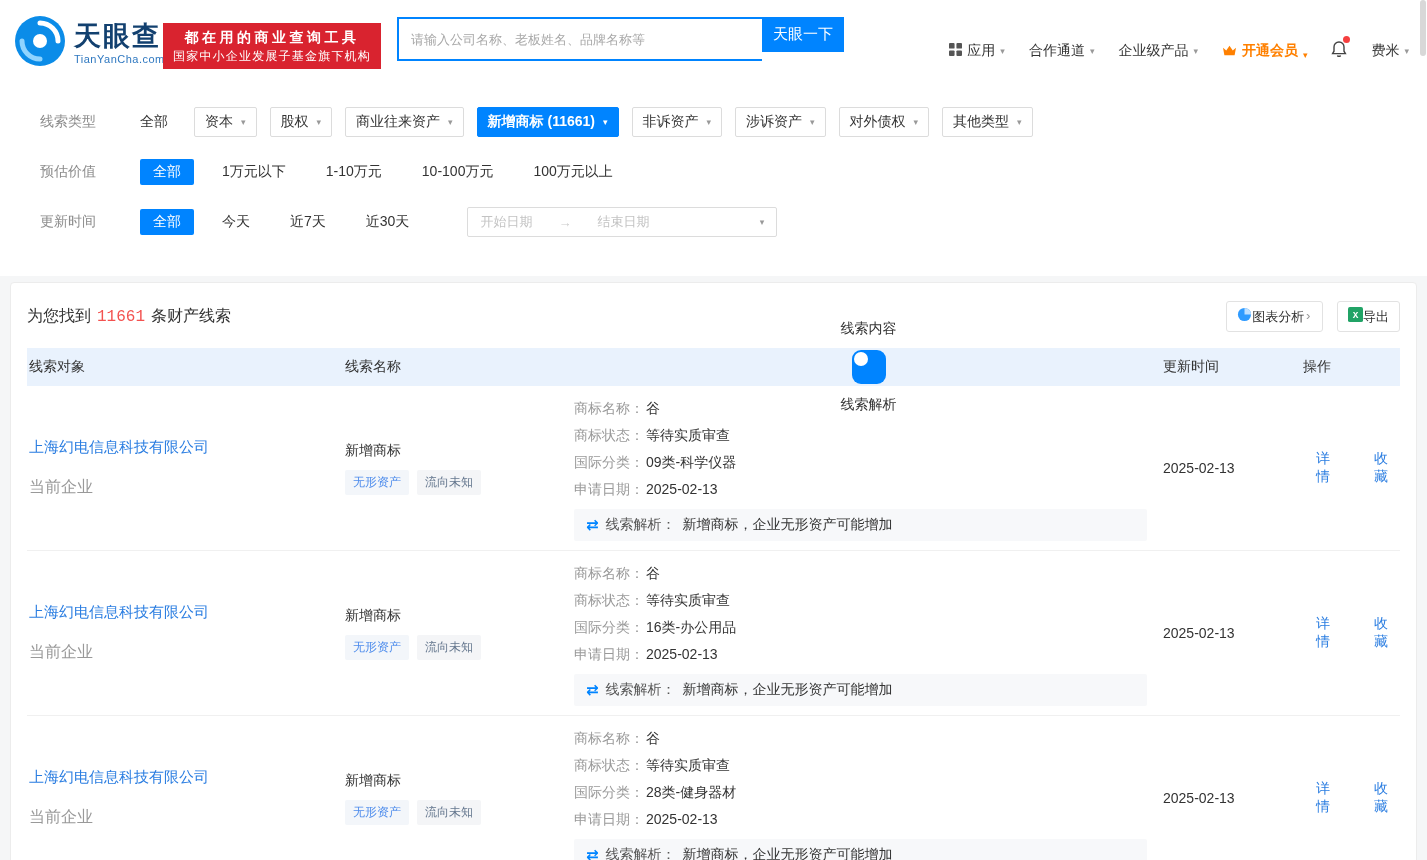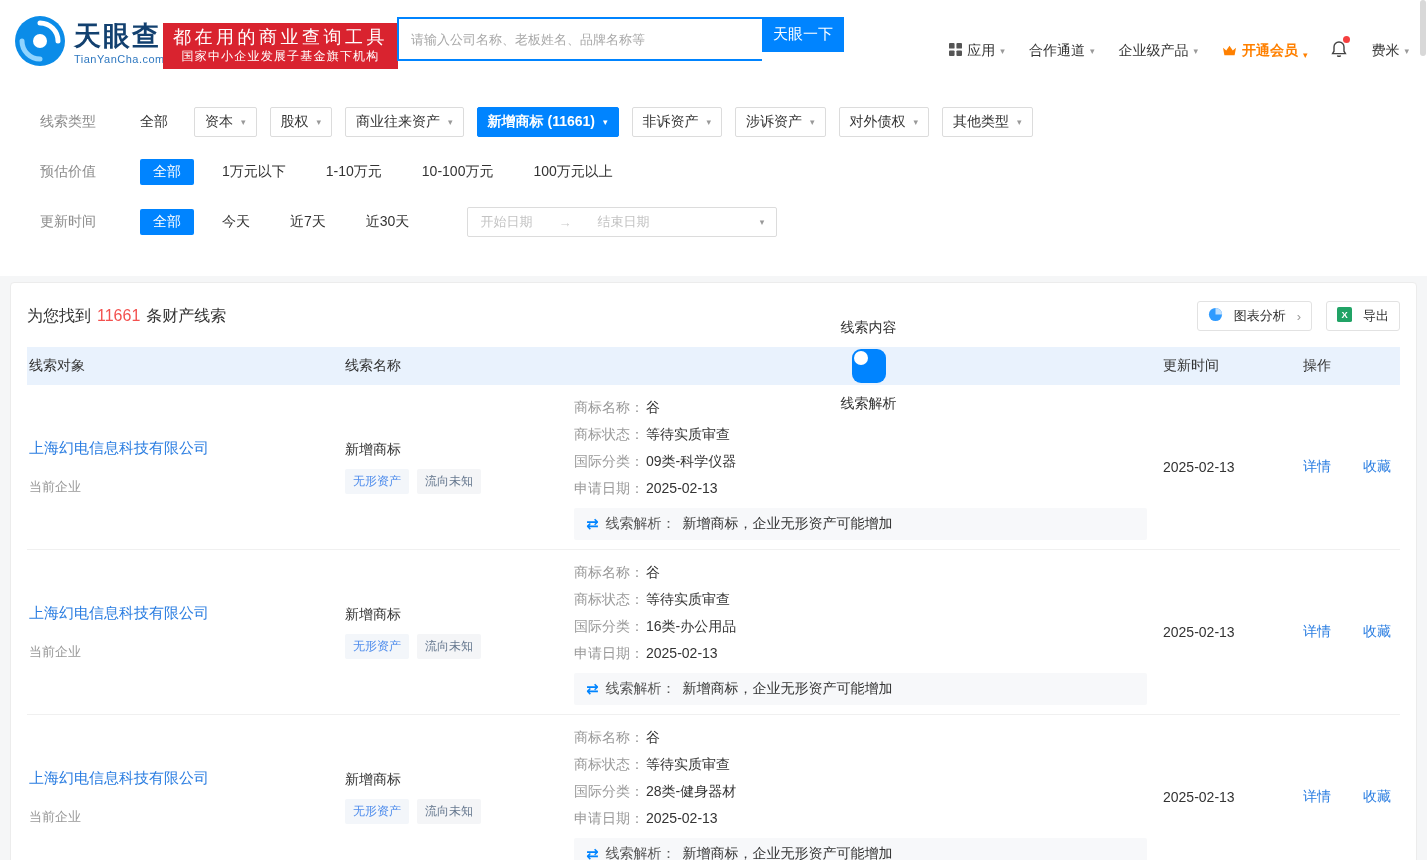--- a/index.html
+++ b/index.html
@@ -8,21 +8,21 @@
   a { text-decoration:none; cursor:pointer; }
   button { font-family:inherit; }
 
   
   .header { position:relative; height:85px; background:#fff; }
   .logo { position:absolute; left:14px; top:15px; display:flex; align-items:center; gap:8px; cursor:pointer; }
   .logo-text .brand { font-size:27px; font-weight:bold; color:#12406f; letter-spacing:2px; line-height:30px; }
   .logo-text .domain { font-size:11px; color:#2f78c0; margin-top:2px; letter-spacing:.5px; }
 
   .banner { position:absolute; left:163px; top:23px; background:#d9232f; color:#fff; padding:4px 10px; text-align:center; }
-  .banner .l1 { font-size:18px; letter-spacing:3.5px; line-height:20px; font-weight:normal; }
+  .banner .l1 { font-size:14px; letter-spacing:3.5px; line-height:20px; font-weight:bold; }
   .banner .l2 { font-size:12px; letter-spacing:1.2px; line-height:18px; }
 
   .search { position:absolute; left:397px; top:12px; width:447px; }
   .search-tabs { display:flex; align-items:center; gap:28px; height:26px; }
   .stab { font-size:14px; color:#222; text-decoration:underline; text-underline-offset:3px; cursor:pointer; }
   .stab.active { background:#0084ff; color:#fff; text-decoration:none; padding:3px 11px; font-weight:bold; }
   .search-bar { display:flex; margin-top:5px; }
   .search-input { flex:1; height:44px; border:2px solid #0084ff; border-right:none; padding:0 12px; font-size:13px; outline:none; color:#333; }
   .search-input::placeholder { color:#a8a8a8; }
   .search-btn { width:82px; height:35px; background:#0084ff; color:#fff; border:none; font-size:15px; cursor:pointer; }
@@ -46,54 +46,54 @@
   .f-drop.active .caret { color:#fff; }
   .chip { background:#0084ff; color:#fff; font-size:14px; padding:4px 13px; border-radius:2px; margin-right:28px; cursor:pointer; }
   .f-opt { font-size:14px; color:#333; margin-right:40px; cursor:pointer; }
   .date-range { display:flex; align-items:center; width:310px; height:30px; border:1px solid #dcdcdc; border-radius:2px; padding:0 12px; font-size:13px; margin-left:18px; cursor:pointer; }
   .date-range .ph { color:#c3c3c3; }
   .date-range .arrow { margin:0 26px; color:#ccc; font-size:13px; }
   .date-range .caret { margin-left:auto; }
 
   
   .card { margin:6px 10px 0; background:#fff; border:1px solid #ececec; border-radius:4px; padding:0 16px; height:660px; overflow:hidden; }
-  .card-head { display:flex; justify-content:space-between; align-items:center; padding-top:18px; }
+  .card-head { display:flex; justify-content:space-between; align-items:center; padding-top:18px;font-family:Liberation Mono, monospace; }
   .found { font-size:16px; color:#333; }
   .found .cnt { color:#f3514f; margin:0 6px; }
   .head-actions { display:flex; gap:14px; }
-  .btn-chart, .btn-export { display:flex; align-items:center; gap:11px; border:1px solid #e2e2e2; border-radius:3px; background:#fff; padding:5px 10px; font-size:13px; color:#333; cursor:pointer; }
+  .btn-chart, .btn-export { display:flex; align-items:center; gap:0; border:1px solid #e2e2e2; border-radius:3px; background:#fff; padding:5px 10px; font-size:13px; color:#333; cursor:pointer; }
   .btn-chart .chev { color:#999; font-size:13px; }
 
   .thead { display:flex; align-items:center; background:#e9f2fd; height:38px; margin-top:16px; font-size:14px; color:#333; }
   .col-target { width:318px; padding-left:2px; }
   .col-name { width:229px; }
   .col-content { width:589px; }
   .col-updated { width:140px; }
   .col-action { flex:1; }
   .thead-content { display:flex; align-items:center; gap:12px;flex-direction:column; }
   .toggle { width:34px; height:18px; background:#0084ff; border-radius:9px; position:relative; cursor:pointer; flex:0 0 34px; }
   .toggle-knob { position:absolute; left:2px; top:2px; width:14px; height:14px; background:#fff; border-radius:50%; }
 
   .t-row { display:flex; padding:9px 0; border-bottom:1px solid #f0f0f0; }
   .t-row .col-target, .t-row .col-name { display:flex; flex-direction:column; justify-content:center; }
   .company { color:#2a7de1; font-size:15px; }
-  .company-tag { color:#999; font-size:13px; margin-top:20px; }
+  .company-tag { color:#999; font-size:16px; margin-top:20px; }
   .clue-name { font-size:14px; color:#333; }
   .tags { display:flex; gap:8px; margin-top:10px; }
   .tag { font-size:12px; padding:4px 8px; border-radius:2px; background:#f3f6fa; white-space:nowrap; }
   .tag.blue { color:#4e8cec; }
   .tag.gray { color:#66788f; background:#f4f5f7; }
   .line { line-height:27px; font-size:14px; }
   .lbl { color:#999; margin-right:2px; }
   .val { color:#333; }
   .analysis { margin-top:6px; background:#f7f8fa; height:32px; display:flex; align-items:center; gap:7px; padding:0 12px; font-size:14px; margin-right:16px; border-radius:2px; }
   .analysis-icon { color:#0084ff; font-size:15px; font-weight:bold; }
   .analysis .a-lbl { color:#555; }
   .t-row .col-updated { display:flex; align-items:center; font-size:14px; color:#333; }
-  .t-row .col-action { display:flex; align-items:center; gap:32px; }
+  .t-row .col-action { display:flex; align-items:center; gap:32px;margin-left:13px; }
   .op-link { color:#2a7de1; font-size:14px; }
 
   .scroll-thumb { position:fixed; right:1px; top:0; width:6px; height:56px; background:#d8d8d8; border-radius:3px; }
 </style>
 </head>
 <body>
 
 <div>
 
   <header class="header">

